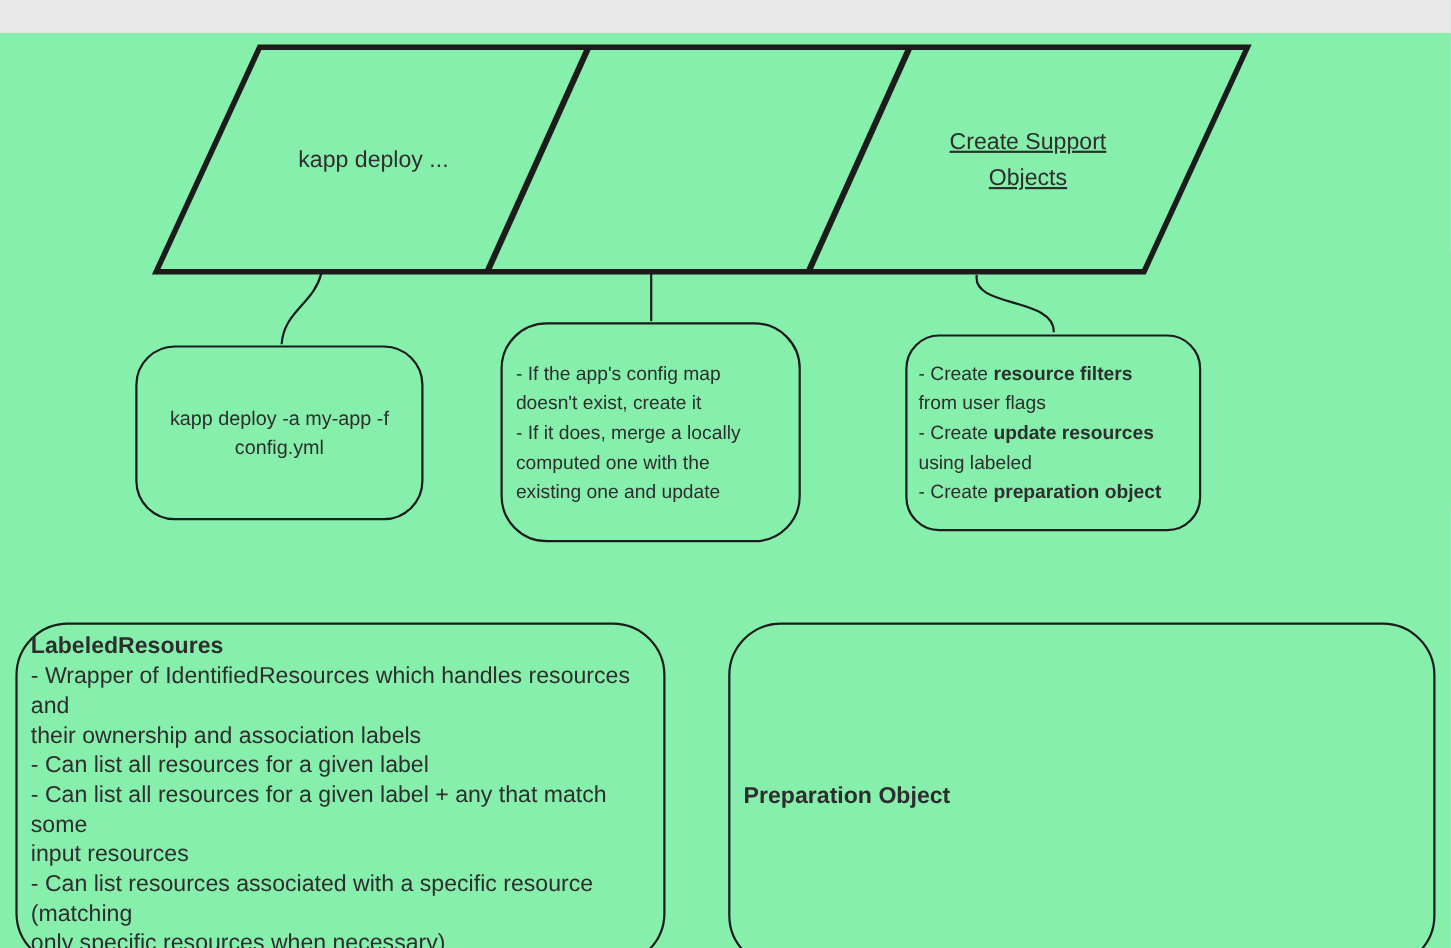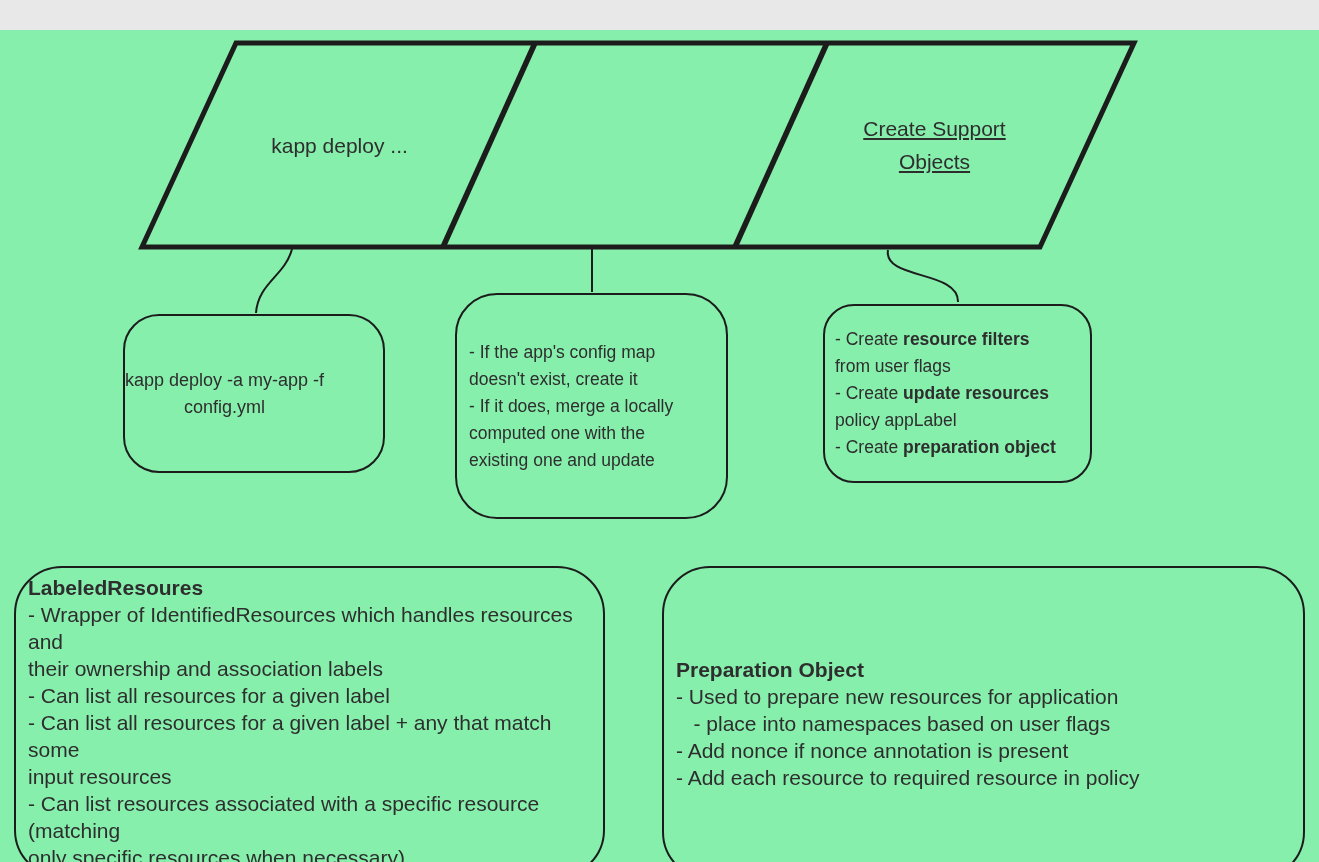--- a/index.html
+++ b/index.html
@@ -43,25 +43,25 @@
     font-size: 17.5px;
     line-height: 27px;
     color: #2e2e2e;
     box-sizing: border-box;
     background: transparent;
   }
   .note .body { white-space: pre-wrap; }
   .note-1 {
     left: 123px; top: 284px; width: 262px; height: 159px;
     border-radius: 36px;
-    text-align: center;
+    justify-content: center; text-align: center;
     font-size: 18px;
   }
   .note-2 {
-    left: 455px; top: 263px; width: 273px; height: 226px;
+    left: 455px; top: 263px; width: 273px; height: 200px;
     border-radius: 42px;
     padding: 0 8px 0 12px;
   }
   .note-3 {
     left: 823px; top: 274px; width: 269px; height: 179px;
     border-radius: 31px;
     padding: 0 6px 0 10px;
   }
   .card {
     position: absolute;
@@ -117,35 +117,31 @@
 config.yml</div>
   </div>
   <div class="note note-2">
     <div class="body">- If the app's config map
 doesn't exist, create it
 - If it does, merge a locally
 computed one with the
 existing one and update</div>
   </div>
   <div class="note note-3">
-    <div class="body rich"><span>- Create </span><span class="b">resource filters</span><br><span>from user flags</span><br><span>- Create </span><span class="b">update resources</span><br><span>policy appLabel</span><br><span>- Create </span><span class="b">preparation object</span></div>
+    <div class="body rich"><span>- Create </span><span class="b">resource filters</span><br><span>from user flags</span><br><span>- Create </span><span class="b">update resources</span><br><span>using labeled</span><br><span>- Create </span><span class="b">preparation object</span></div>
   </div>
 
   <div class="card card-1">
     <div class="card-title">LabeledResoures</div>
     <div class="card-body">- Wrapper of IdentifiedResources which handles resources and
 their ownership and association labels
 - Can list all resources for a given label
 - Can list all resources for a given label + any that match some
 input resources
 - Can list resources associated with a specific resource (matching
 only specific resources when necessary)</div>
   </div>
   <div class="card card-2">
     <div class="card-title">Preparation Object</div>
-    <div class="card-body">- Used to prepare new resources for application
-   - place into namespaces based on user flags
-- Add nonce if nonce annotation is present
-- Add each resource to required resource in policy</div>
   </div>
 
   <div class="bottom-strip"></div>
 </div>
 
 </body></html>

